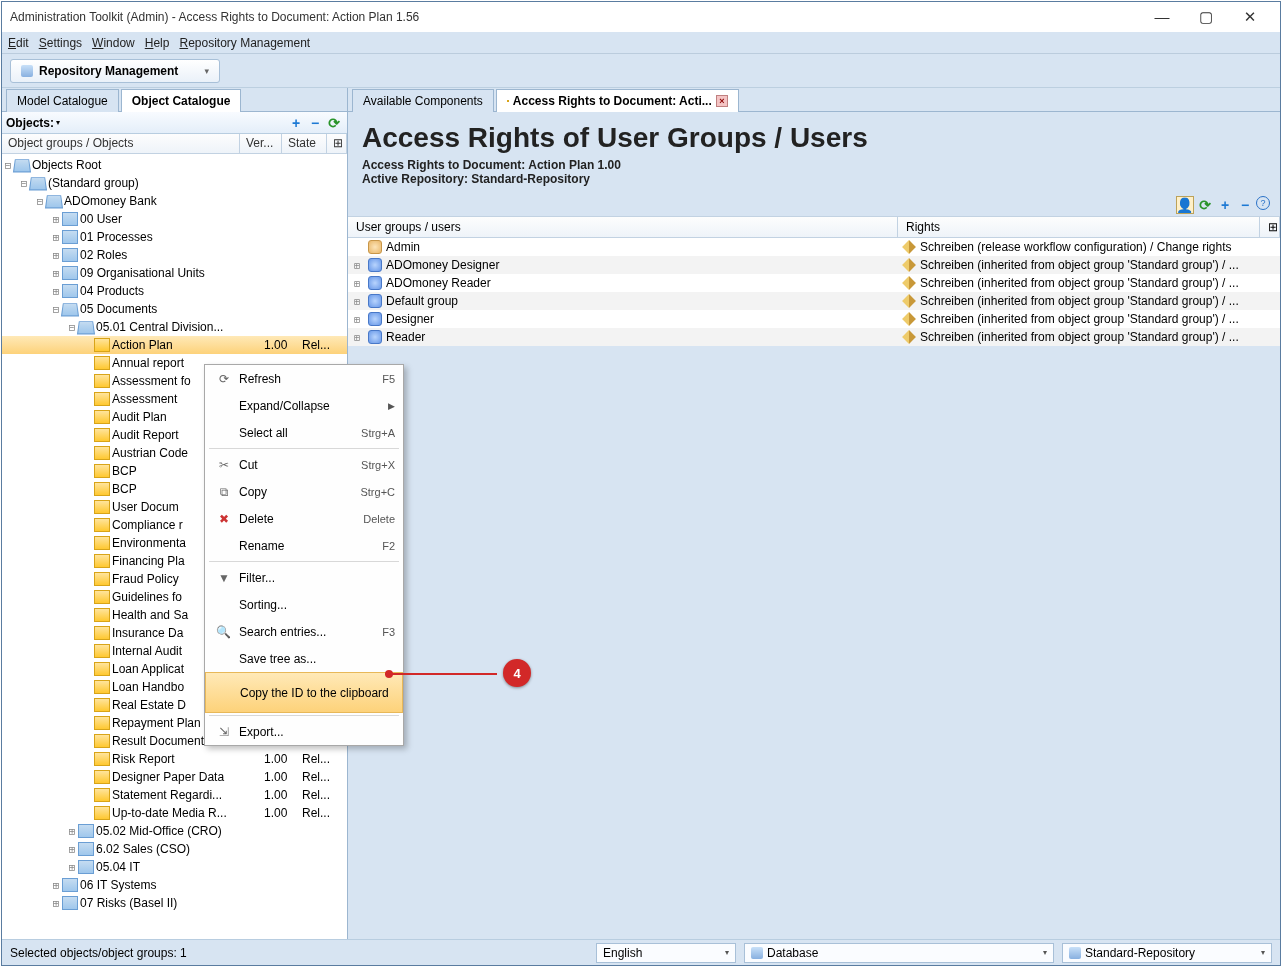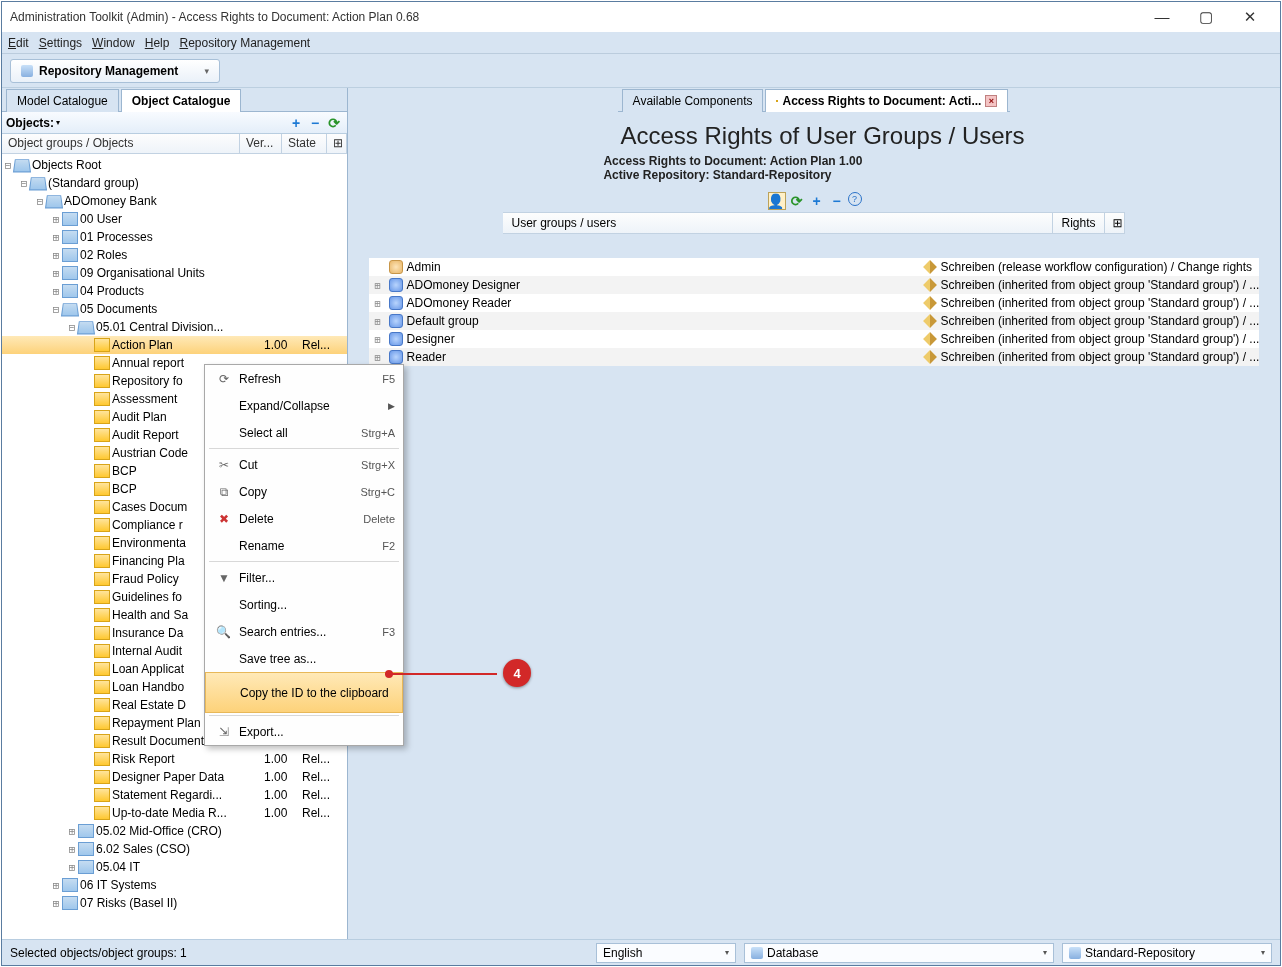--- a/index.html
+++ b/index.html
@@ -12,21 +12,21 @@
 
   .menubar { height:22px; background:#d7e4f2; display:flex; align-items:center; padding:0 6px; gap:10px; border-bottom:1px solid #bcd; }
   .menubar span { color:#222; }
 
   .toolbar-row { height:34px; background:#d7e4f2; padding:4px 8px; display:flex; align-items:center; border-bottom:1px solid #bccfe0; }
   .repo-btn { background:linear-gradient(#fff,#eaf1f9); border:1px solid #a8c0d8; border-radius:3px; padding:4px 10px; display:flex; align-items:center; gap:6px; width:210px; }
   .repo-btn .caret { margin-left:auto; color:#666; font-size:9px; }
 
   .body-split { flex:1; display:flex; min-height:0; }
   .left-pane { width:346px; display:flex; flex-direction:column; border-right:1px solid #9cb6d0; background:#d7e4f2; }
-  .right-pane { flex:1; display:flex; flex-direction:column; background:#d7e4f2;align-items:center; }
+  .right-pane { flex:1; display:flex; flex-direction:column; background:#d7e4f2; }
 
   .tabs { height:24px; display:flex; align-items:flex-end; border-bottom:1px solid #9cb6d0; padding-left:4px; position:relative; }
   .tab { padding:4px 10px; background:#d7e4f2; border:1px solid #9cb6d0; border-bottom:none; margin-right:2px; position:relative; top:1px; display:flex; align-items:center; gap:4px; }
   .tab.active { background:#fff; font-weight:bold; }
   .tab .tab-close { font-size:9px; color:#8a0000; background:#f4c4c4; border:1px solid #c08080; width:12px; height:12px; display:inline-flex; align-items:center; justify-content:center; }
 
   .obj-bar { height:22px; background:linear-gradient(#f8fbff,#e4eef9); border-bottom:1px solid #b8cde0; display:flex; align-items:center; padding:0 4px; }
   .obj-bar .lbl { font-weight:bold; }
   .obj-bar .caret2 { font-size:8px; margin-left:2px; }
   .obj-bar .spacer { flex:1; }
@@ -49,28 +49,28 @@
   .node .ico { width:16px; height:14px; display:inline-block; margin-right:2px; }
   .fld-cl{background:linear-gradient(#c5dcf1,#9fc7ec);border:1px solid #6a9ed4;}
   .fld-op{background:linear-gradient(#c5dcf1,#9fc7ec);border:1px solid #6a9ed4;transform:perspective(20px) rotateX(20deg);}
   .doc-ic{background:linear-gradient(#ffe49c,#ffc830);border:1px solid #d8a418;}
   .node .lab { flex:1; overflow:hidden; text-overflow:ellipsis; padding-right:4px;}
   .node .ver { width:42px; padding-left:4px;} .node .sta { width:45px;}
   .node.sel { background:linear-gradient(#ffe9b7,#fdd27a); }
   .ind{width:16px;display:inline-block;}
 
   .right-head{padding:10px 14px 6px;}
-  .right-head h1{font-size:24px;font-weight:normal;color:#222;margin-bottom:4px;margin-left:17px;}
+  .right-head h1{font-size:28px;font-weight:bold;color:#222;margin-bottom:4px;}
   .right-head .sub{font-weight:bold;color:#222;}
   .right-toolbar{display:flex;justify-content:flex-end;padding:4px 10px 2px;gap:1px;}
 
   .grid-hdr{height:22px;background:linear-gradient(#fdfdfd,#eef3f9);border-top:1px solid #c2d2e2;border-bottom:1px solid #c2d2e2;display:flex;}
   .grid-hdr div{border-right:1px solid #c2d2e2;padding:3px 8px;}
   .g1{width:550px;} .g2{flex:1;} .gm{width:20px;text-align:center;}
-  .grid-body{background:#fff;margin-top:24px;}
+  .grid-body{background:#fff;}
   .grow{display:flex;align-items:center;height:18px;}
   .grow.alt{background:#f3f3f3;}
   .grow .c1{width:550px;display:flex;align-items:center;padding-left:6px;gap:4px;}
   .grow .pm{width:10px;font-family:monospace;color:#888;font-size:10px;}
   .grow .uic{width:14px;height:14px;display:inline-block;}
   .u-single{background:radial-gradient(#fde4b8,#e8b668);border:1px solid #c89648;border-radius:3px;}
   .u-group{background:radial-gradient(#b8d4fd,#6898e8);border:1px solid #4878c8;border-radius:3px;}
   .grow .c2{flex:1;display:flex;align-items:center;gap:4px;padding-left:4px;}
   .pencil{width:14px;height:14px;background:linear-gradient(135deg,#eecb6a 50%,#c89838 50%);transform:rotate(-45deg) scale(.7);}
 
@@ -92,21 +92,21 @@
   .statusbar .stat-txt{flex:1;}
   .st-combo{background:#fafcff;border:1px solid #a8c0d8;padding:2px 6px;display:flex;align-items:center;gap:4px;min-width:140px;}
   .st-combo .car{margin-left:auto;font-size:8px;color:#555;}
   .db-ic{width:12px;height:12px;background:linear-gradient(#c8e0f8,#88b0e0);border-radius:2px;display:inline-block;}
 </style>
 </head>
 <body>
 
 <div class="win">
   <div class="titlebar">
-    <span class="title-text">Administration Toolkit (Admin) - Access Rights to Document: Action Plan 0.68</span>
+    <span class="title-text">Administration Toolkit (Admin) - Access Rights to Document: Action Plan 1.56</span>
     <span class="tbbtn">—</span>
     <span class="tbbtn">▢</span>
     <span class="tbbtn close">✕</span>
   </div>
 
   <div class="menubar" id="menubar">
       <span><u>E</u>dit</span>
       <span><u>S</u>ettings</span>
       <span><u>W</u>indow</span>
       <span><u>H</u>elp</span>
@@ -263,21 +263,21 @@
               <span class="sta"></span>
             </div>
             <div class="node">
               <span class="ind"></span>
               <span class="ind"></span>
               <span class="ind"></span>
               <span class="ind"></span>
               <span class="ind"></span>
               <span class="tw empty">·</span>
               <span class="ico doc-ic"></span>
-              <span class="lab">Repository fo</span>
+              <span class="lab">Assessment fo</span>
               <span class="ver"></span>
               <span class="sta"></span>
             </div>
             <div class="node">
               <span class="ind"></span>
               <span class="ind"></span>
               <span class="ind"></span>
               <span class="ind"></span>
               <span class="ind"></span>
               <span class="tw empty">·</span>
@@ -347,21 +347,21 @@
               <span class="sta"></span>
             </div>
             <div class="node">
               <span class="ind"></span>
               <span class="ind"></span>
               <span class="ind"></span>
               <span class="ind"></span>
               <span class="ind"></span>
               <span class="tw empty">·</span>
               <span class="ico doc-ic"></span>
-              <span class="lab">Cases Docum</span>
+              <span class="lab">User Docum</span>
               <span class="ver"></span>
               <span class="sta"></span>
             </div>
             <div class="node">
               <span class="ind"></span>
               <span class="ind"></span>
               <span class="ind"></span>
               <span class="ind"></span>
               <span class="ind"></span>
               <span class="tw empty">·</span>

